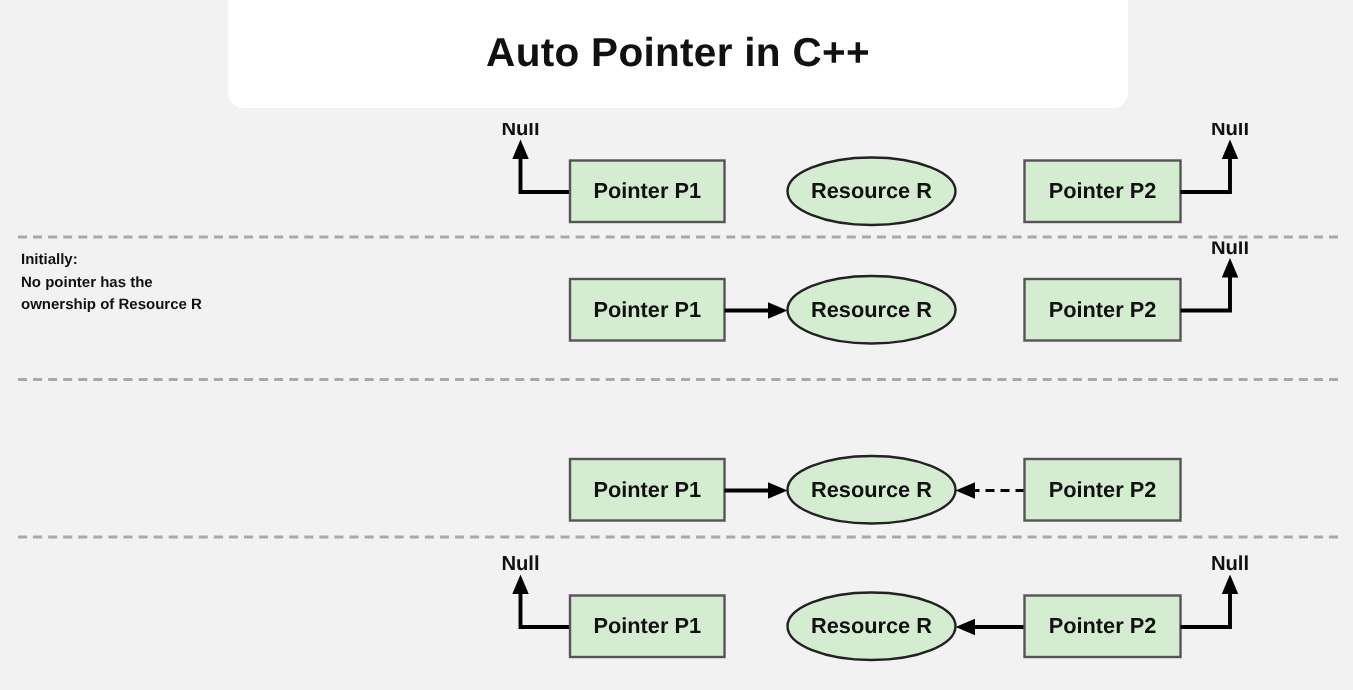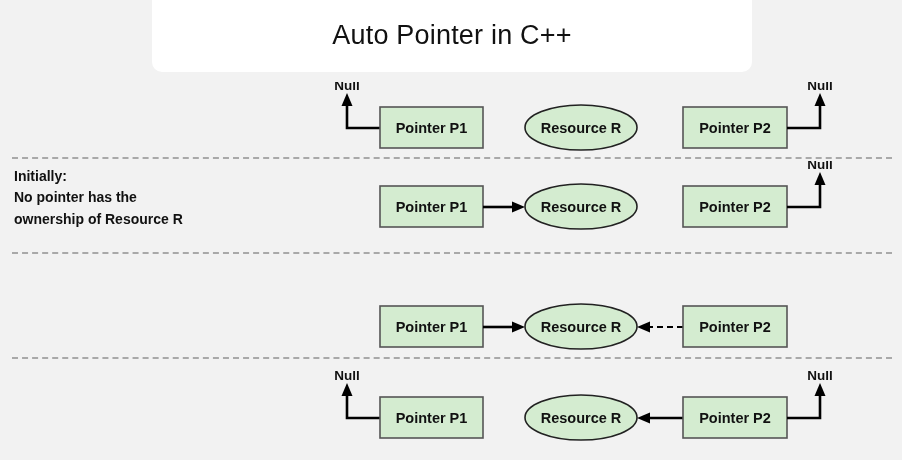--- a/index.html
+++ b/index.html
@@ -24,21 +24,21 @@
     width: 600px;
     height: 82px;
     background: #ffffff;
     border-radius: 0 0 10px 10px;
     display: flex;
     align-items: center;
     justify-content: center;
   }
   #title-text {
     font-size: 27px;
-    font-weight: normal;
+    font-weight: bold;
     letter-spacing: 0.2px;
     color: #111111;
     padding-top: 8px;
   }
 
   
   .row {
     position: absolute;
     left: 0;
     width: 902px;
@@ -57,21 +57,21 @@
   }
   #div-0 { top: 157px; }
   #div-1 { top: 252px; }
   #div-2 { top: 357px; }
 
   
   .caption {
     position: absolute;
     left: 14px;
     width: 310px;
-    font-size: 14px;
+    font-size: 10px;
     font-weight: bold;
     line-height: 1.52;
     color: #111111;
     white-space: pre-line;
   }
   #cap-0 { top: 84px; }
   #cap-1 { top: 166px; }
 
   
   .diagram {

